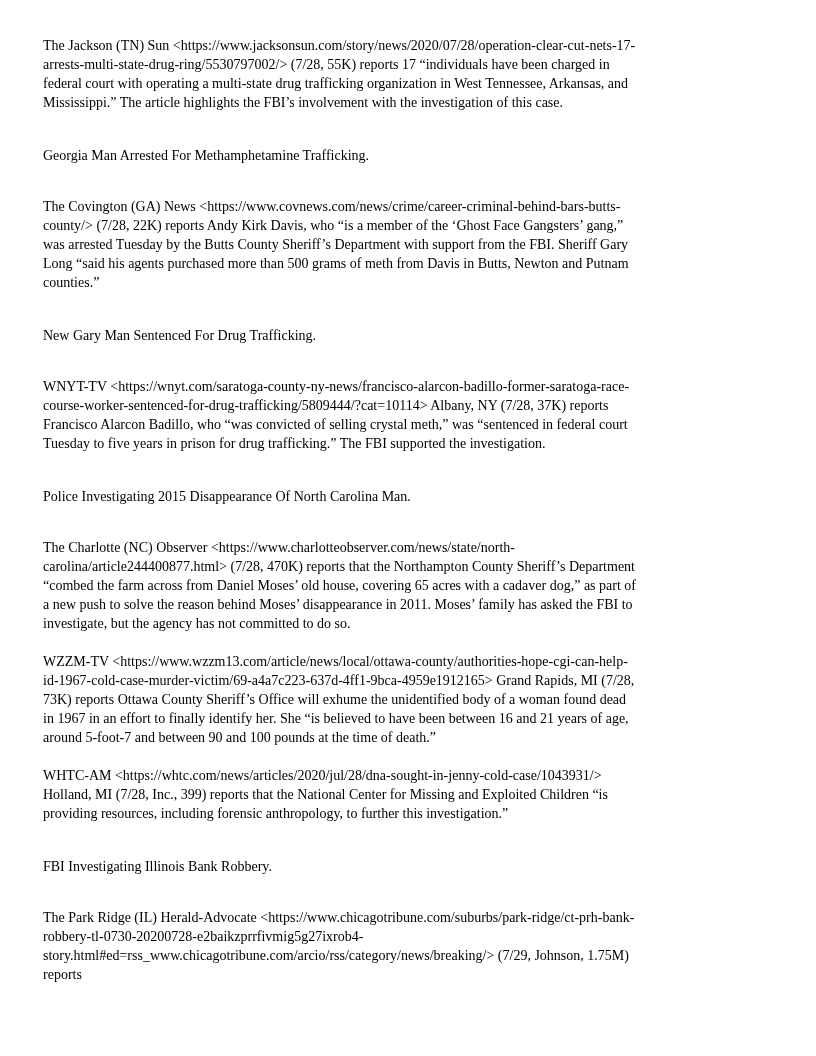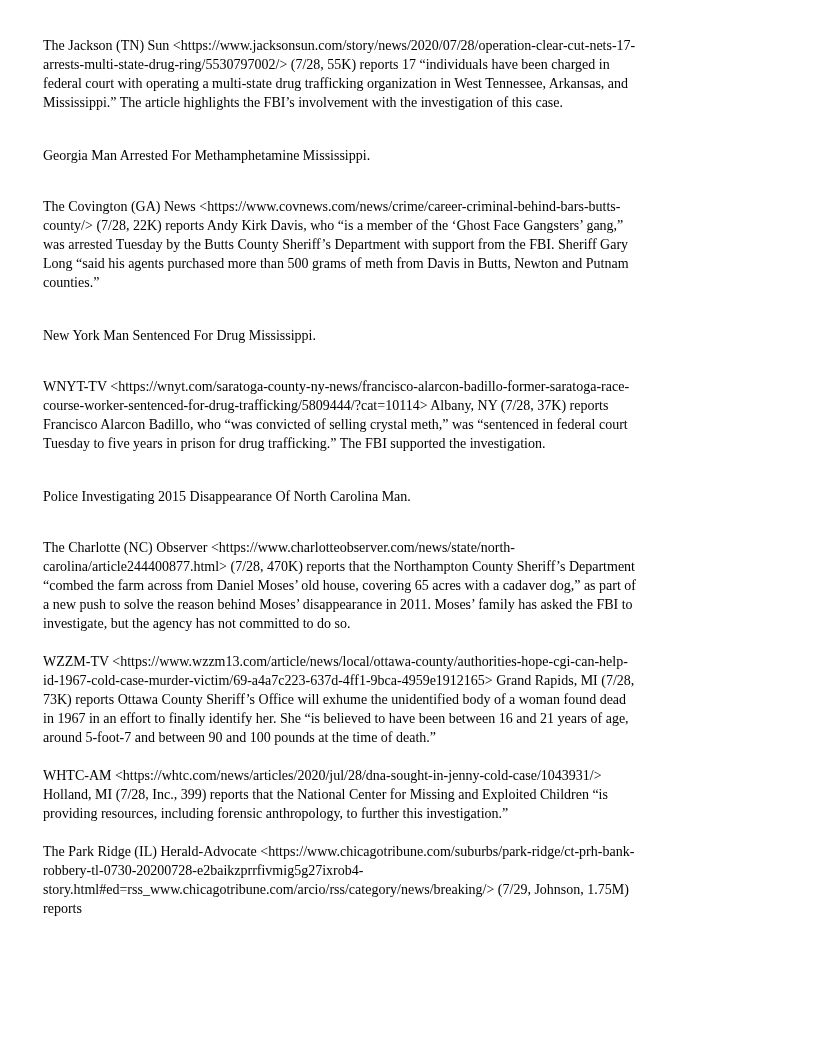--- a/index.html
+++ b/index.html
@@ -30,22 +30,23 @@
   .headline {
     margin: 15px 0 32px 0;
     overflow-wrap: break-word;
   }
 </style>
 </head>
 <body>
 
 <div class="page">
   <p class="para">The Jackson (TN) Sun &lt;https://www.jacksonsun.com/story/news/2020/07/28/operation-clear-cut-nets-17-arrests-multi-state-drug-ring/5530797002/&gt; (7/28, 55K) reports 17 “individuals have been charged in federal court with operating a multi-state drug trafficking organization in West Tennessee, Arkansas, and Mississippi.” The article highlights the FBI’s involvement with the investigation of this case.</p>
-  <p class="headline">Georgia Man Arrested For Methamphetamine Mississippi.</p>
+  <p class="headline">Georgia Man Arrested For Methamphetamine Trafficking.</p>
   <p class="para">The Covington (GA) News &lt;https://www.covnews.com/news/crime/career-criminal-behind-bars-butts-county/&gt; (7/28, 22K) reports Andy Kirk Davis, who “is a member of the ‘Ghost Face Gangsters’ gang,” was arrested Tuesday by the Butts County Sheriff’s Department with support from the FBI. Sheriff Gary Long “said his agents purchased more than 500 grams of meth from Davis in Butts, Newton and Putnam counties.”</p>
-  <p class="headline">New York Man Sentenced For Drug Mississippi.</p>
+  <p class="headline">New Gary Man Sentenced For Drug Trafficking.</p>
   <p class="para">WNYT-TV &lt;https://wnyt.com/saratoga-county-ny-news/francisco-alarcon-badillo-former-saratoga-race-course-worker-sentenced-for-drug-trafficking/5809444/?cat=10114&gt; Albany, NY (7/28, 37K) reports Francisco Alarcon Badillo, who “was convicted of selling crystal meth,” was “sentenced in federal court Tuesday to five years in prison for drug trafficking.” The FBI supported the investigation.</p>
   <p class="headline">Police Investigating 2015 Disappearance Of North Carolina Man.</p>
   <p class="para">The Charlotte (NC) Observer &lt;https://www.charlotteobserver.com/news/state/north-carolina/article244400877.html&gt; (7/28, 470K) reports that the Northampton County Sheriff’s Department “combed the farm across from Daniel Moses’ old house, covering 65 acres with a cadaver dog,” as part of a new push to solve the reason behind Moses’ disappearance in 2011. Moses’ family has asked the FBI to investigate, but the agency has not committed to do so.</p>
   <p class="para">WZZM-TV &lt;https://www.wzzm13.com/article/news/local/ottawa-county/authorities-hope-cgi-can-help-id-1967-cold-case-murder-victim/69-a4a7c223-637d-4ff1-9bca-4959e1912165&gt; Grand Rapids, MI (7/28, 73K) reports Ottawa County Sheriff’s Office will exhume the unidentified body of a woman found dead in 1967 in an effort to finally identify her. She “is believed to have been between 16 and 21 years of age, around 5-foot-7 and between 90 and 100 pounds at the time of death.”</p>
   <p class="para">WHTC-AM &lt;https://whtc.com/news/articles/2020/jul/28/dna-sought-in-jenny-cold-case/1043931/&gt; Holland, MI (7/28, Inc., 399) reports that the National Center for Missing and Exploited Children “is providing resources, including forensic anthropology, to further this investigation.”</p>
+  <p class="headline">FBI Investigating Illinois Bank Robbery.</p>
   <p class="para">The Park Ridge (IL) Herald-Advocate &lt;https://www.chicagotribune.com/suburbs/park-ridge/ct-prh-bank-robbery-tl-0730-20200728-e2baikzprrfivmig5g27ixrob4-story.html#ed=rss_www.chicagotribune.com/arcio/rss/category/news/breaking/&gt; (7/29, Johnson, 1.75M) reports</p>
 </div>
 
 </body></html>

